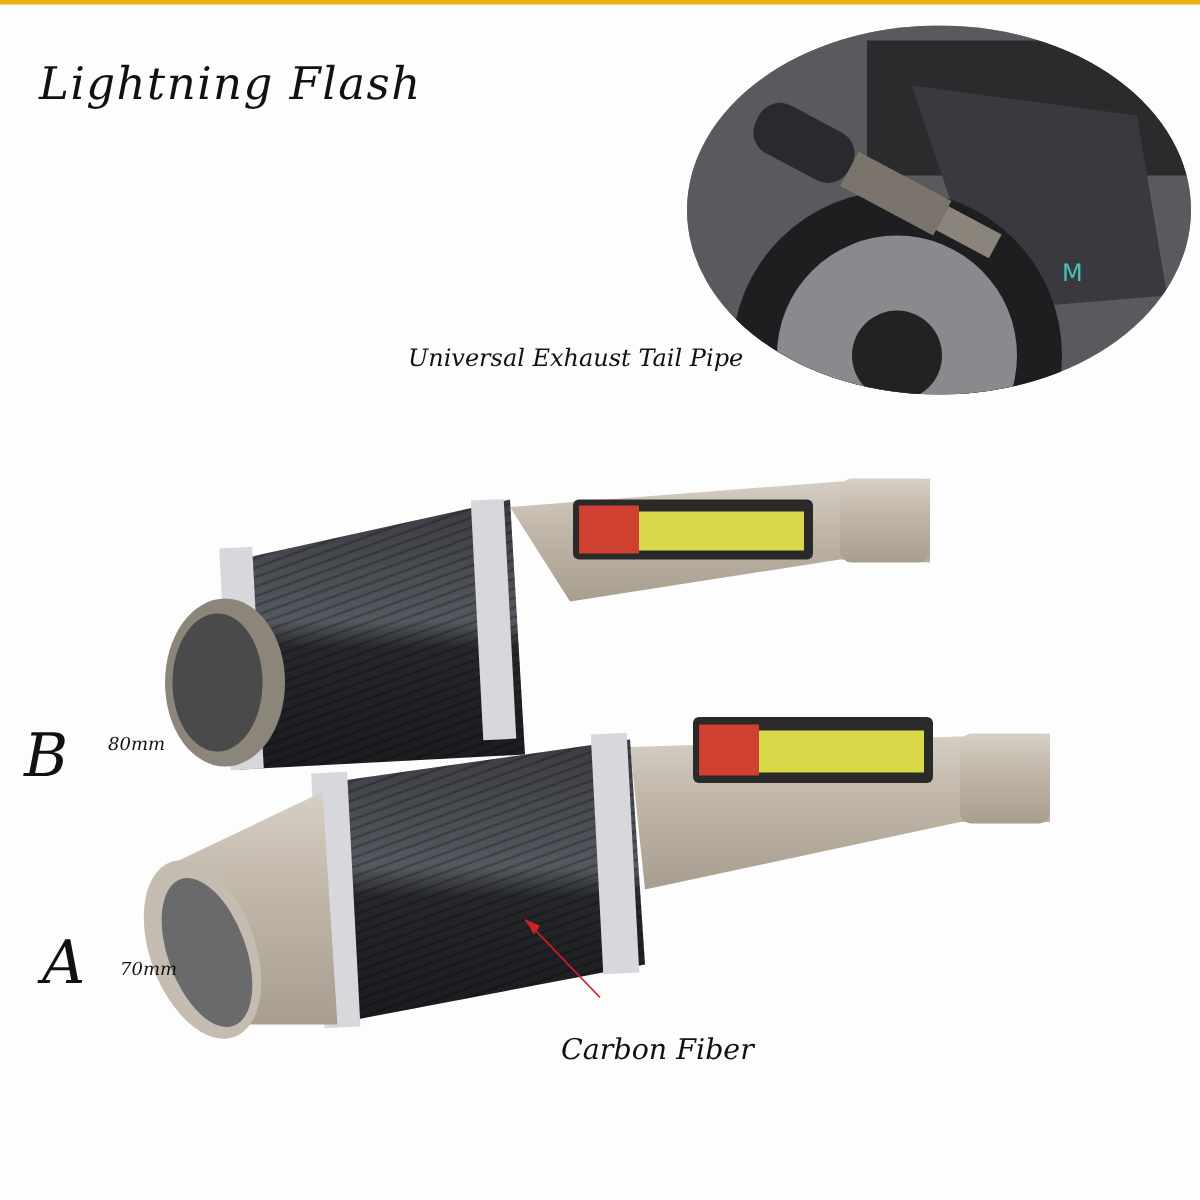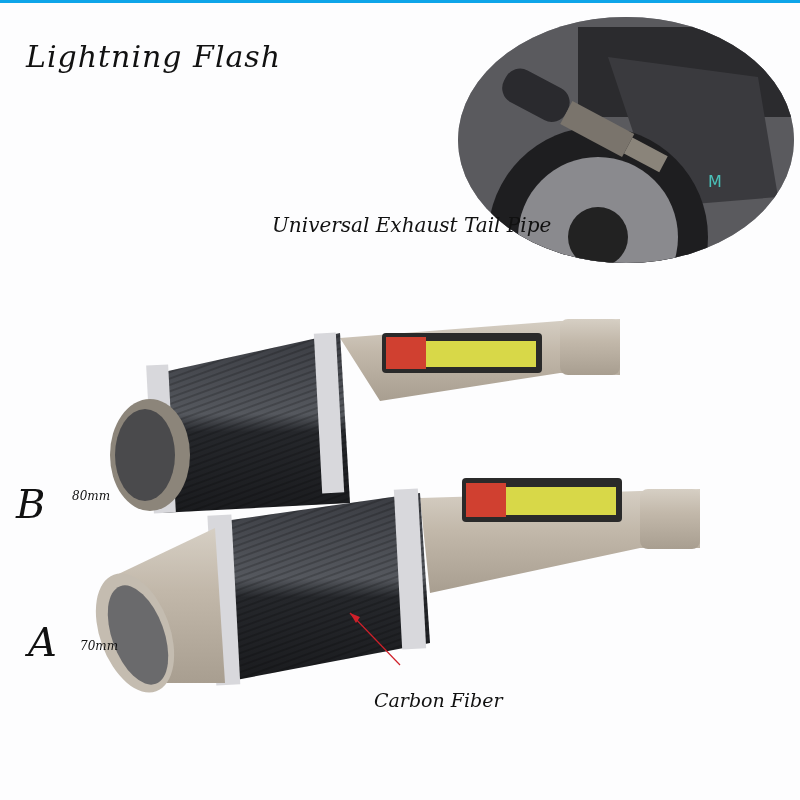--- a/index.html
+++ b/index.html
@@ -1,19 +1,19 @@
 <!DOCTYPE html>
 <html><head>
 <meta charset="utf-8">
 <style>
   html,body{margin:0;padding:0;background:#fff;}
-  .canvas{position:relative;width:800px;height:800px;background:#fdfdfe;overflow:hidden;border-top:3px solid #0ea5e9;box-sizing:border-box;}
+  .canvas{position:relative;width:800px;height:800px;background:#fdfdfe;overflow:hidden;border-top:3px solid #eab308;box-sizing:border-box;}
   .script{font-family:"DejaVu Serif",serif;font-style:italic;color:#111;position:absolute;white-space:nowrap;}
   .brand{left:26px;top:36px;font-size:30px;letter-spacing:1px;}
-  .subtitle{left:272px;top:210px;font-size:20px;}
+  .subtitle{left:272px;top:226px;font-size:16px;}
   .lbl-letter{font-size:40px;}
   .lbl-size{font-size:12px;}
   .carbon{left:374px;top:686px;font-size:19px;}
   .inset{position:absolute;left:458px;top:14px;width:336px;height:246px;border-radius:50%;overflow:hidden;
     background:radial-gradient(ellipse at center,#6a6a6c 0%,#4a4a4e 45%,#8a8a8e 70%,#fdfdfe 100%);}
   .inset svg{position:absolute;left:0;top:0;}
   .pipe{position:absolute;left:0;top:0;}
 </style>
 </head>
 <body>

